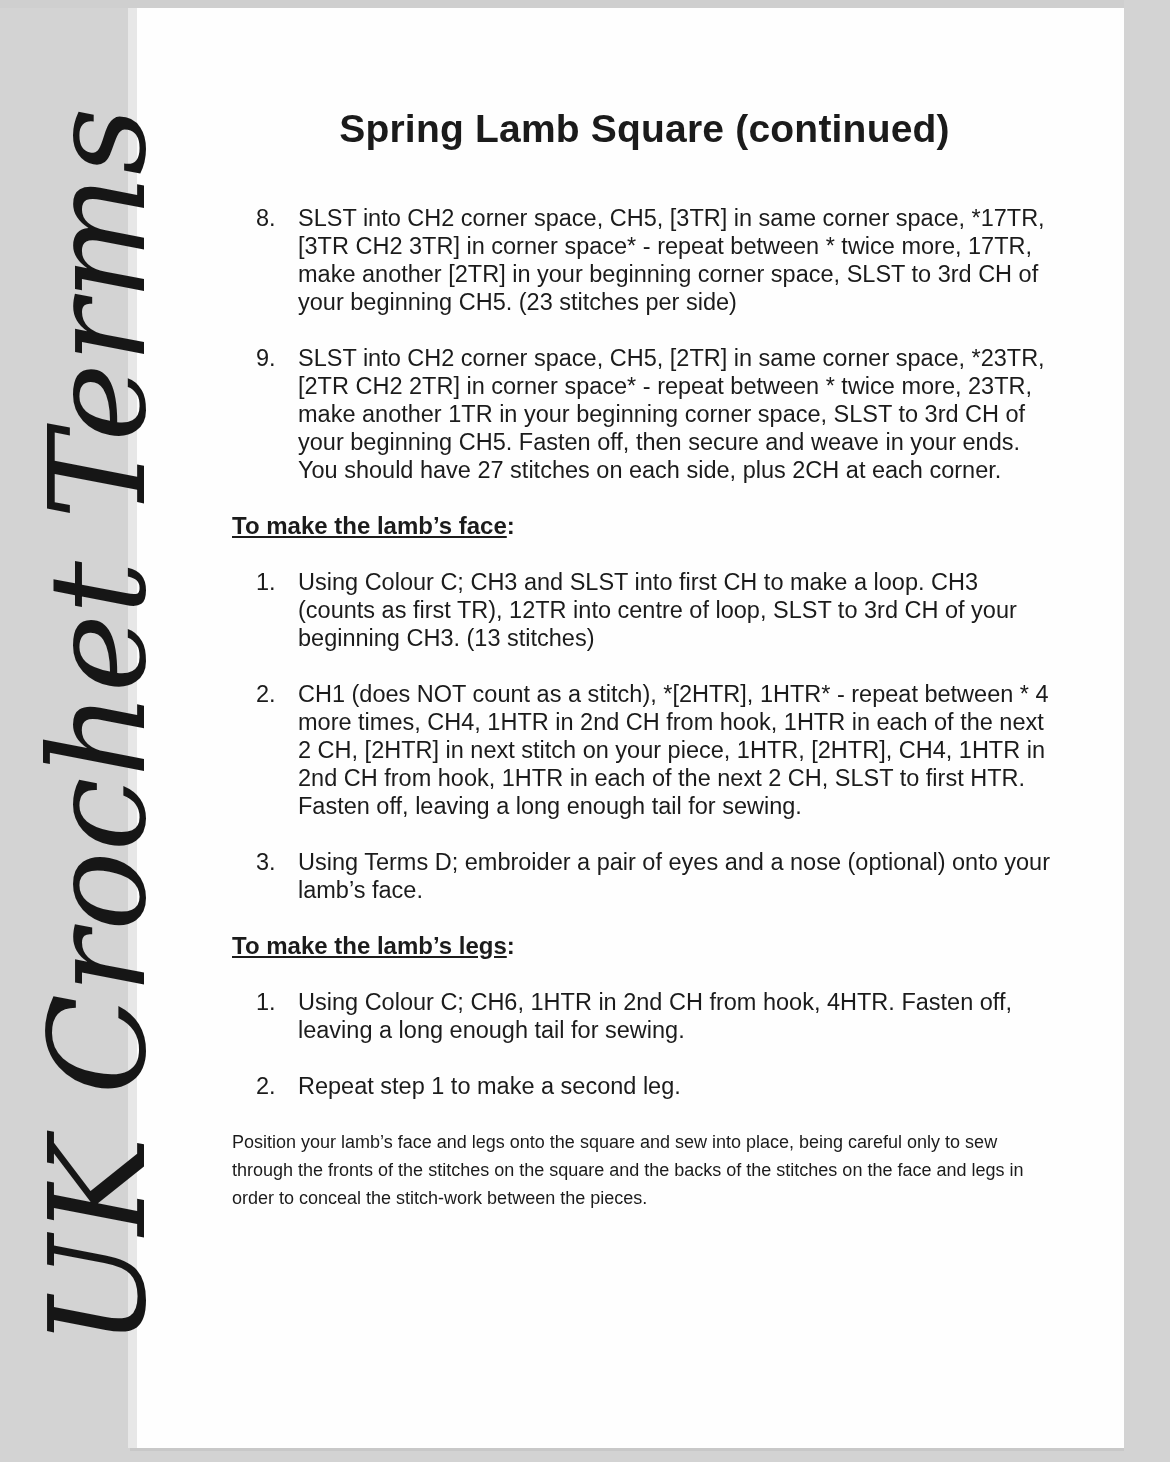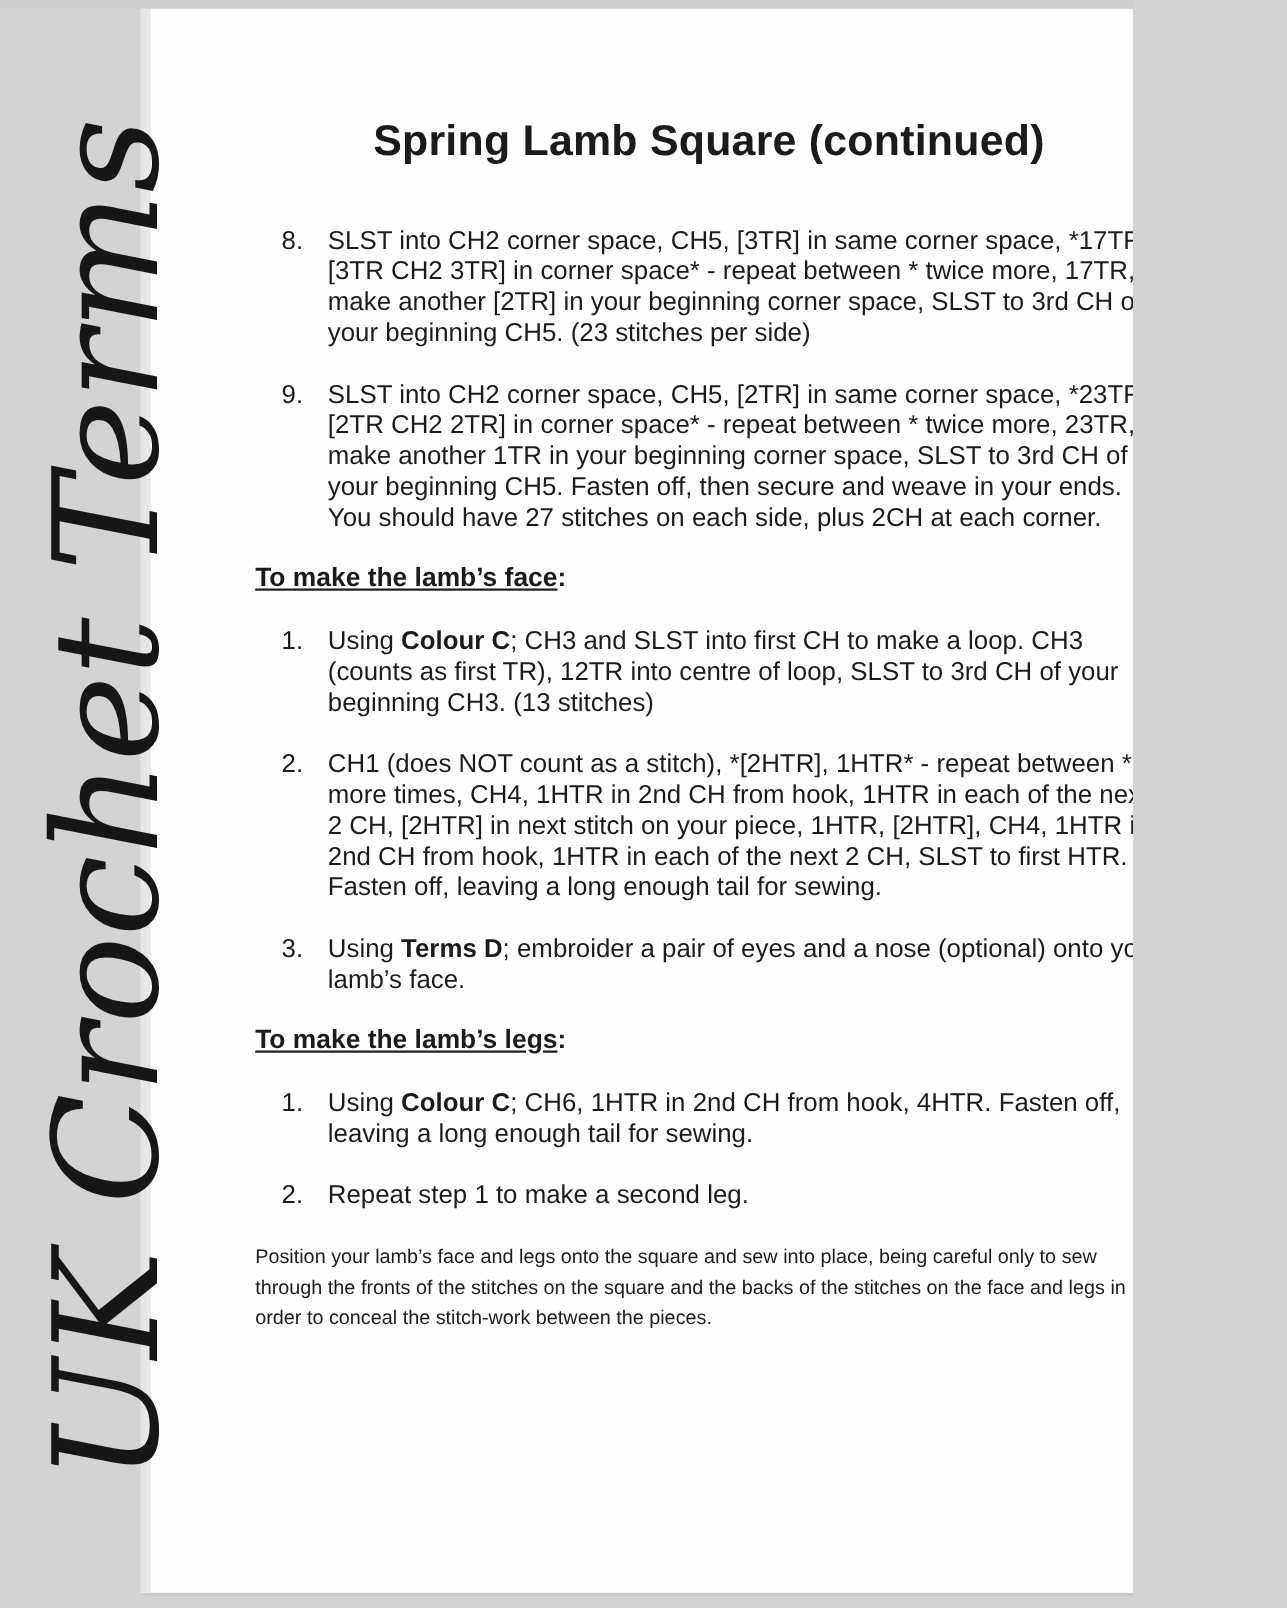--- a/index.html
+++ b/index.html
@@ -3,21 +3,21 @@
 <meta charset="utf-8">
 <style>
   html, body { margin: 0; padding: 0; }
   body {
     width: 1170px; height: 1462px;
     font-family: "Liberation Sans", sans-serif;
     background: #d3d3d3;
   }
   .canvas {
     position: relative;
-    width: 1030px; height: 1462px;
+    width: 1124px; height: 1462px;
     background: #d3d3d3;
     overflow: hidden;
   }
   .canvas::before { 
     content: "";
     position: absolute; left: 0; top: 0; width: 1170px; height: 8px;
     background: #cfcfcf;
   }
   .page {
     position: absolute;
@@ -50,21 +50,21 @@
     margin-bottom: 28px;
     font-size: 23.5px;
     line-height: 28px;
   }
   .item-number {
     flex: none;
     width: 42px;
     margin-left: 24px;
   }
   .item-text { flex: 1; }
-  .bold { font-weight: bold; }
+  .bold { font-weight: normal; }
   .section-heading {
     margin-top: 12px;
     margin-bottom: 28px;
     font-size: 24px;
     line-height: 28px;
     font-weight: bold;
   }
   .underlined { text-decoration: underline; }
   .closing {
     margin: 26px 0 0 0;

